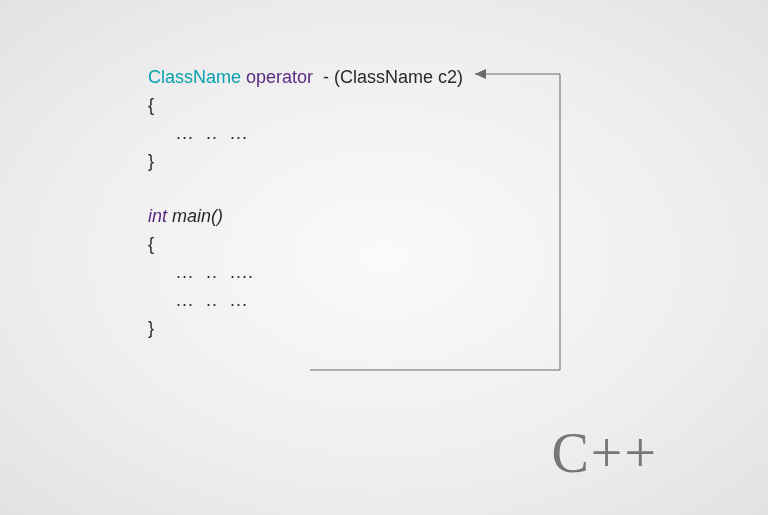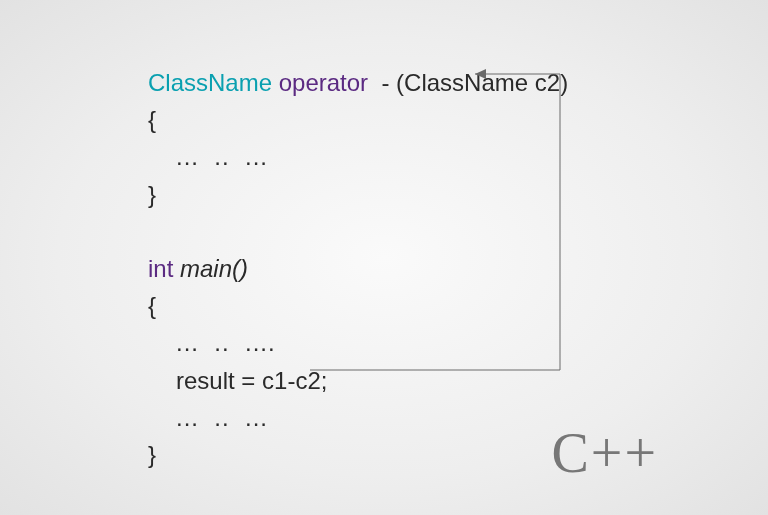--- a/index.html
+++ b/index.html
@@ -8,28 +8,28 @@
       height: 515px;
       background: radial-gradient(ellipse at center, #fafafa 0%, #eeeeee 60%, #e2e2e2 100%);
       font-family: "Segoe UI", "Helvetica Neue", Arial, sans-serif;
       position: relative;
       overflow: hidden;
     }
     .code-block {
       position: absolute;
       left: 148px;
       top: 64px;
-      font-size: 24px;
+      font-size: 18px;
       line-height: 1.55;
       color: #2a2a2a;
     }
     .line { white-space: pre; }
     .kw-class   { color: #0aa0b0; }   
     .kw-op      { color: #5b2a82; }   
-    .kw-int     { color: #5b2a82; }   
+    .kw-int     { color: #5b2a82; font-style: italic; }   
     .kw-main    { color: #2a2a2a; font-style: italic; }
     .indent { display: inline-block; width: 28px; }
     .dots { letter-spacing: 1px; }
     .arrow-svg {
       position: absolute;
       left: 0; top: 0;
       width: 768px; height: 515px;
       pointer-events: none;
     }
     .arrow-svg line, .arrow-svg polyline {
@@ -56,21 +56,20 @@
 
 <div class="code-block">
   <div class="line"><span class="kw-class">ClassName</span> <span class="kw-op">operator</span><span>  - (ClassName c2)</span></div>
   <div class="line">{</div>
   <div class="line"><span class="indent"></span><span class="dots">...  ..  ...</span></div>
   <div class="line">}</div>
   <div class="line">&nbsp;</div>
   <div class="line"><span class="kw-int">int</span><span class="kw-main"> main()</span></div>
   <div class="line">{</div>
   <div class="line"><span class="indent"></span><span class="dots">...  ..  ....</span></div>
-  <div class="line"><span class="indent"></span><span>result = c1-c2;</span></div>
   <div class="line"><span class="indent"></span><span class="dots">...  ..  ...</span></div>
   <div class="line">}</div>
 </div>
 
 <svg class="arrow-svg" viewBox="0 0 768 515">
 
   <polyline points="310,370 560,370 560,74 475,74"></polyline>
 
   <polygon class="arrow-head" points="475,74 486,69 486,79"></polygon>
 </svg>

